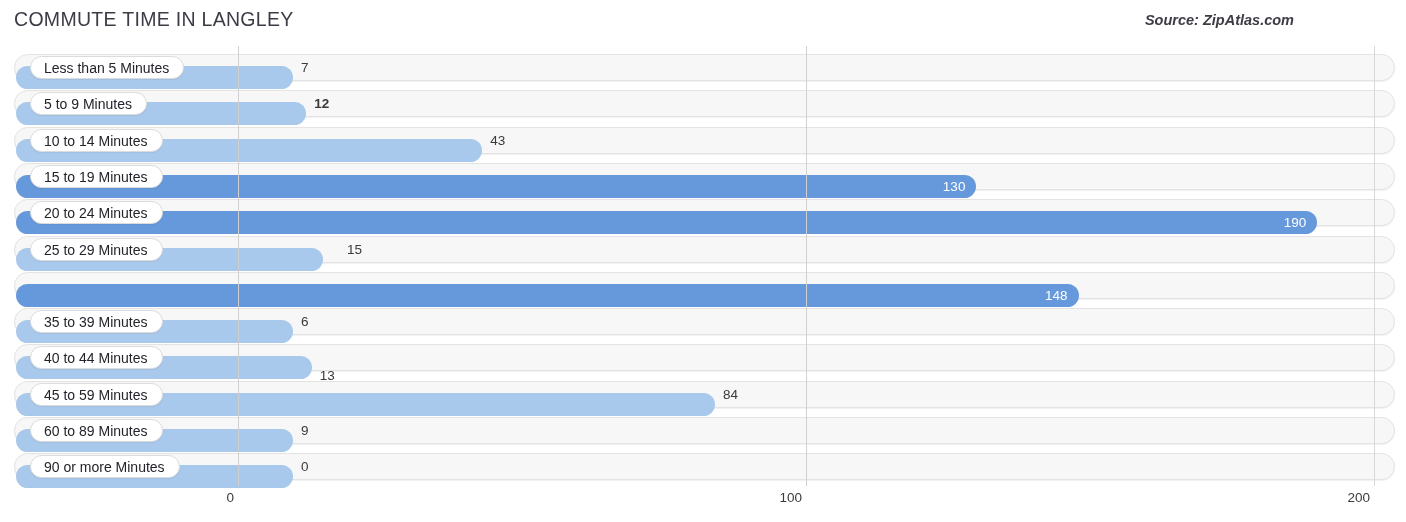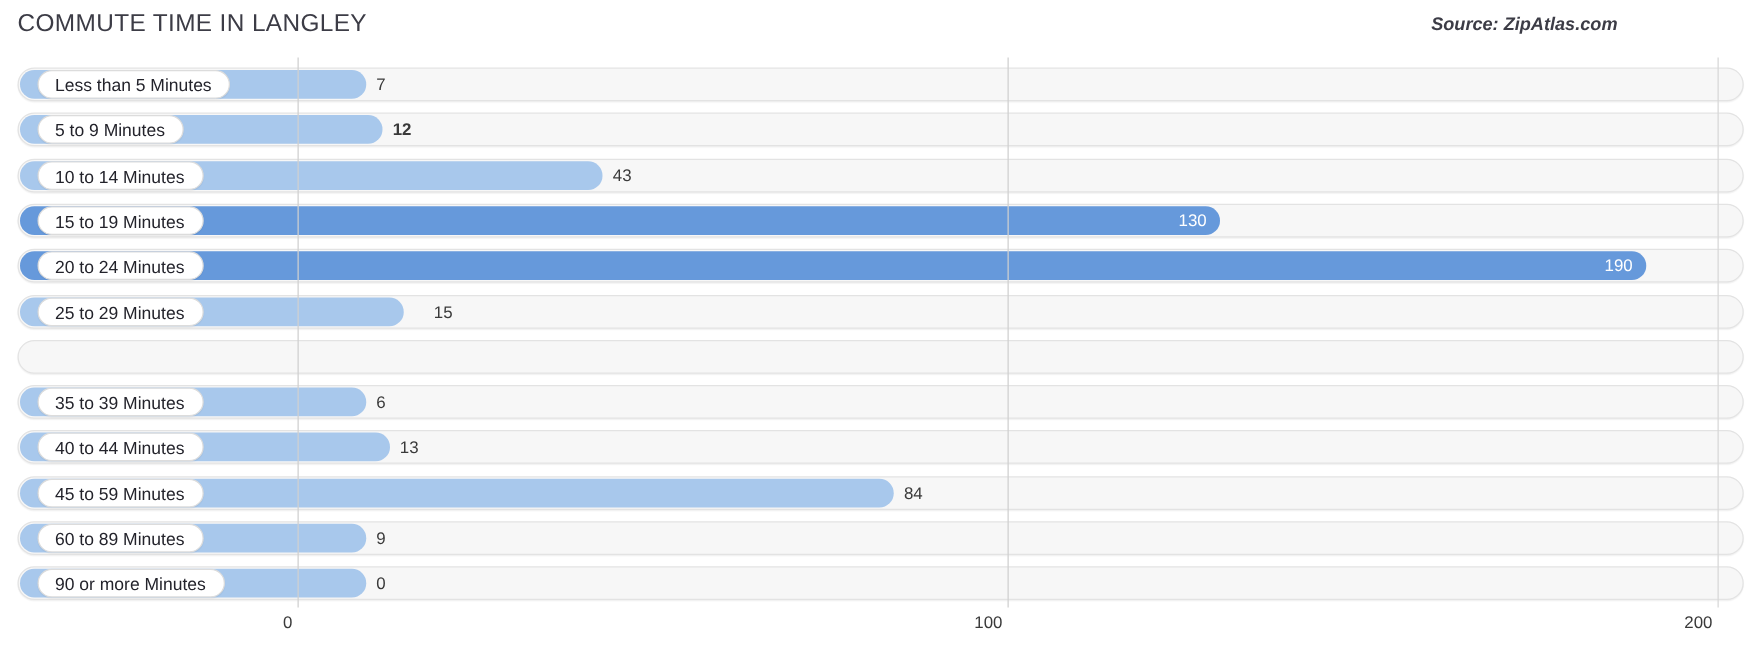--- a/index.html
+++ b/index.html
@@ -77,21 +77,21 @@
     background: #f7f7f7;
     border: 1px solid #e3e3e3;
     border-radius: 13.5px;
     box-shadow: 0 1px 1px rgba(0,0,0,0.06);
     z-index: 1;
   }
 
   .bar {
     position: absolute;
     left: 2px;
-    top: 2px;
+    top: 12px;
     height: 23px;
     border-radius: 11.5px;
     z-index: 2;
   }
 
   .bar-value-in {
     position: absolute;
     right: 11px;
     top: 0;
     height: 23px;
@@ -193,31 +193,34 @@
       <div class="cat-pill">20 to 24 Minutes</div>
     </div>
     <div class="row" style="top: 189.5px;">
       <div class="track"></div>
       <div class="bar" style="width: 307.2px; background: rgb(168, 200, 236);"></div>
       <span class="bar-value-out" style="left: 333px;">15</span>
       <div class="cat-pill">25 to 29 Minutes</div>
     </div>
     <div class="row" style="top: 225.8px;">
       <div class="track"></div>
+      <div class="bar" style="width: 1062.64px; background: rgb(102, 153, 219);">
+        <span class="bar-value-in">148</span>
+      </div>
     </div>
     <div class="row" style="top: 262.1px;">
       <div class="track"></div>
       <div class="bar" style="width: 277px; background: rgb(168, 200, 236);"></div>
       <span class="bar-value-out" style="left: 287px;">6</span>
       <div class="cat-pill">35 to 39 Minutes</div>
     </div>
     <div class="row" style="top: 298.4px;">
       <div class="track"></div>
       <div class="bar" style="width: 295.84px; background: rgb(168, 200, 236);"></div>
-      <span class="bar-value-out" style="left: 305.84px;">13</span>
+      <span class="bar-value-out" style="left: 305.84px; margin-top: 18px;">13</span>
       <div class="cat-pill">40 to 44 Minutes</div>
     </div>
     <div class="row" style="top: 334.7px;">
       <div class="track"></div>
       <div class="bar" style="width: 699.12px; background: rgb(168, 200, 236);"></div>
       <span class="bar-value-out" style="left: 709.12px; text-align: right;">84</span>
       <div class="cat-pill">45 to 59 Minutes</div>
     </div>
     <div class="row" style="top: 371px;">
       <div class="track"></div>

